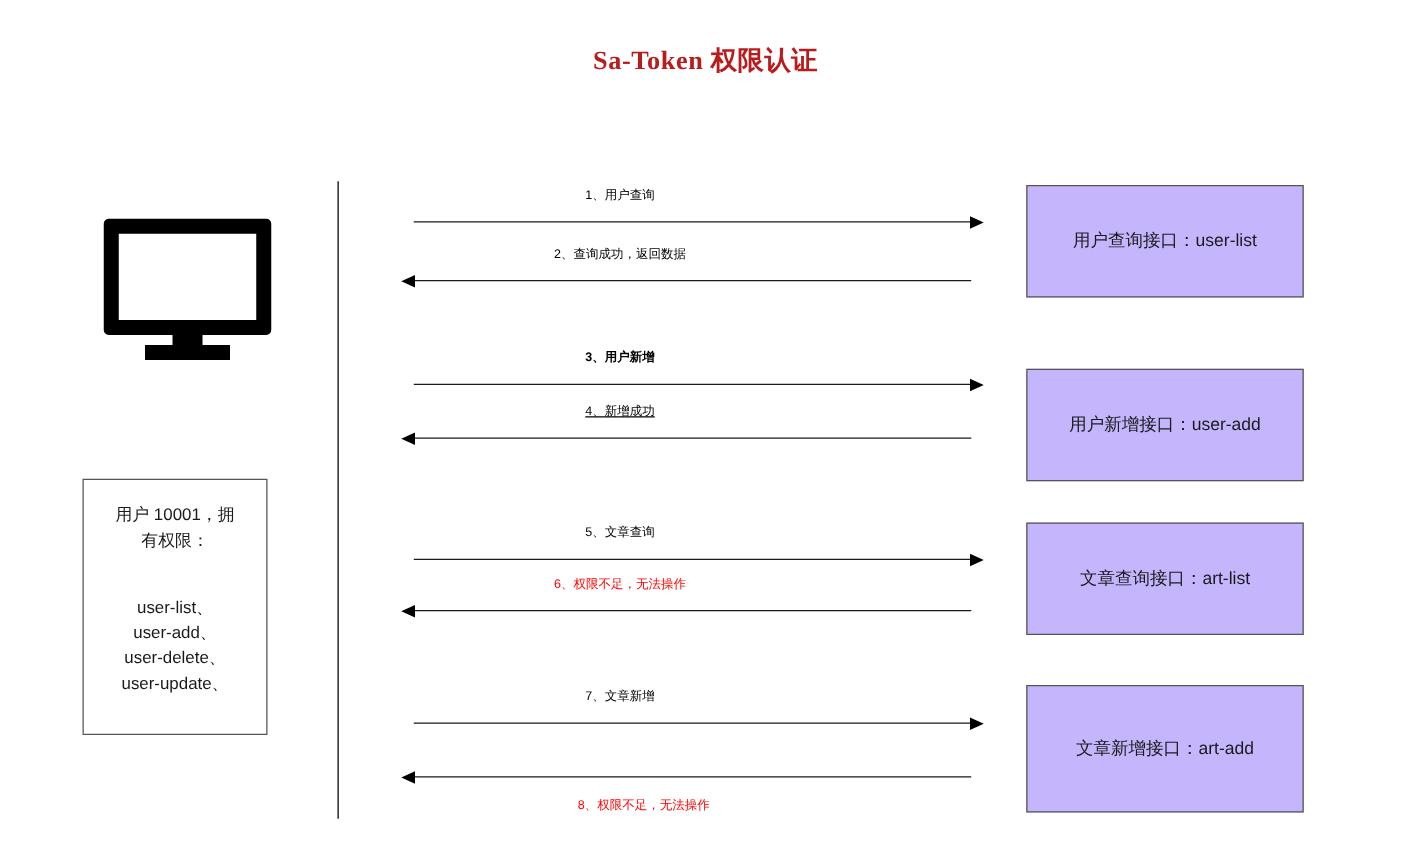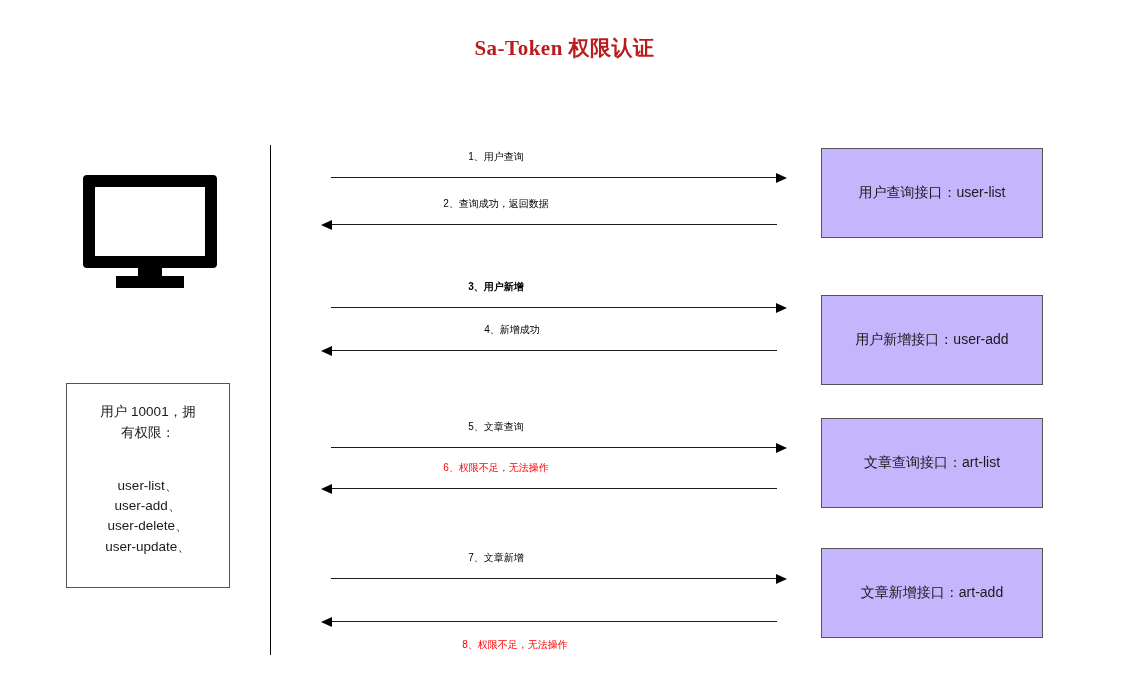--- a/index.html
+++ b/index.html
@@ -70,21 +70,21 @@
     width: 68px;
     height: 12px;
     background: #000000;
   }
 
   
   .user-box {
     position: absolute;
     left: 66px;
     top: 383px;
-    width: 164px;
+    width: 148px;
     height: 205px;
     box-sizing: border-box;
     border: 1px solid #555555;
     background: #ffffff;
     padding: 18px 10px 0 10px;
     text-align: center;
     font-size: 13.5px;
     line-height: 1.55;
     color: #1a1a1a;
   }
@@ -188,21 +188,21 @@
         <div class="arrow-head right"></div>
       </div>
       <div class="msg-label" style="top: 199px; left: 496px; transform: translateX(-50%);">2、查询成功，返回数据</div>
       <div class="arrow-line" style="left: 331px; top: 224px; width: 446px;">
         <div class="arrow-head left"></div>
       </div>
       <div class="msg-label" style="top: 282px; left: 496px; transform: translateX(-50%); font-weight: bold;">3、用户新增</div>
       <div class="arrow-line" style="left: 331px; top: 307px; width: 446px;">
         <div class="arrow-head right"></div>
       </div>
-      <div class="msg-label" style="top: 325px; left: 512px; transform: translateX(-50%);">4、新增成功</div>
+      <div class="msg-label" style="top: 325px; left: 496px; transform: translateX(-50%); text-decoration: underline;">4、新增成功</div>
       <div class="arrow-line" style="left: 331px; top: 350px; width: 446px;">
         <div class="arrow-head left"></div>
       </div>
       <div class="msg-label" style="top: 422px; left: 496px; transform: translateX(-50%); text-align: right;">5、文章查询</div>
       <div class="arrow-line" style="left: 331px; top: 447px; width: 446px;">
         <div class="arrow-head right"></div>
       </div>
       <div class="msg-label red" style="top: 463px; left: 496px; transform: translateX(-50%);">6、权限不足，无法操作</div>
       <div class="arrow-line" style="left: 331px; top: 488px; width: 446px;">
         <div class="arrow-head left"></div>
@@ -220,18 +220,18 @@
   <div id="endpoints-layer">
       <div class="api-box" style="top: 148px; height: 90px;">
         <span>用户查询接口：user-list</span>
       </div>
       <div class="api-box" style="top: 295px; height: 90px;">
         <span>用户新增接口：user-add</span>
       </div>
       <div class="api-box" style="top: 418px; height: 90px;">
         <span>文章查询接口：art-list</span>
       </div>
-      <div class="api-box" style="top: 548px; height: 90px;">
+      <div class="api-box" style="top: 548px; height: 102px;">
         <span>文章新增接口：art-add</span>
       </div>
     </div>
 
 </div>
 
 </body></html>

